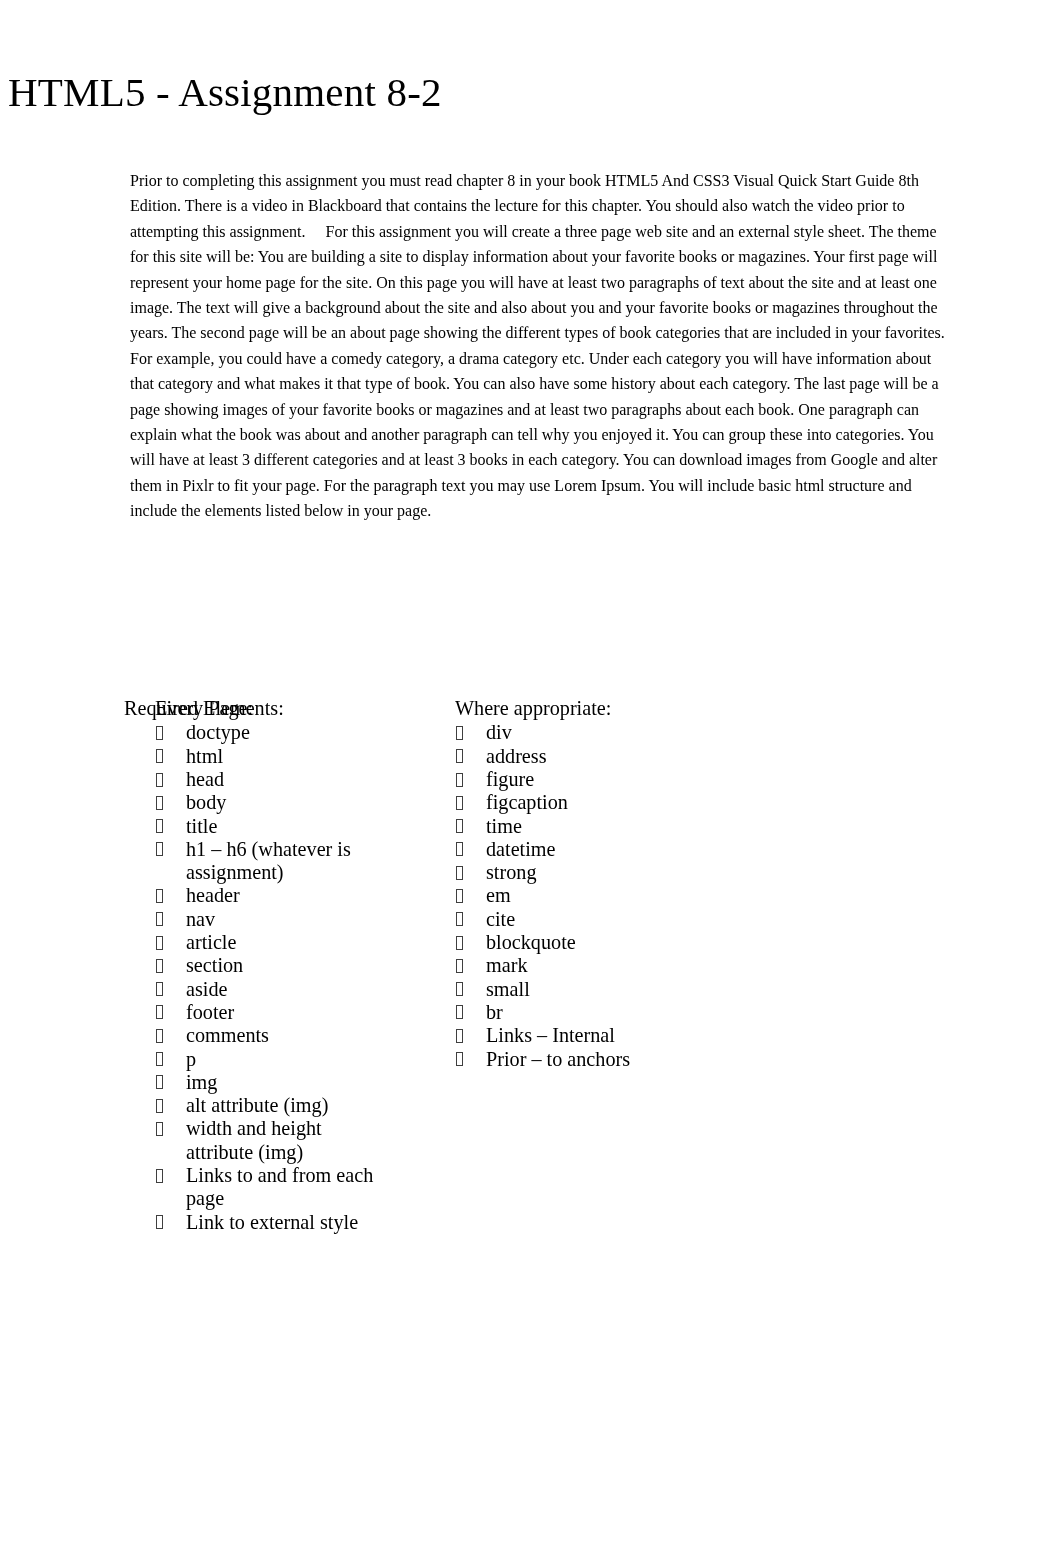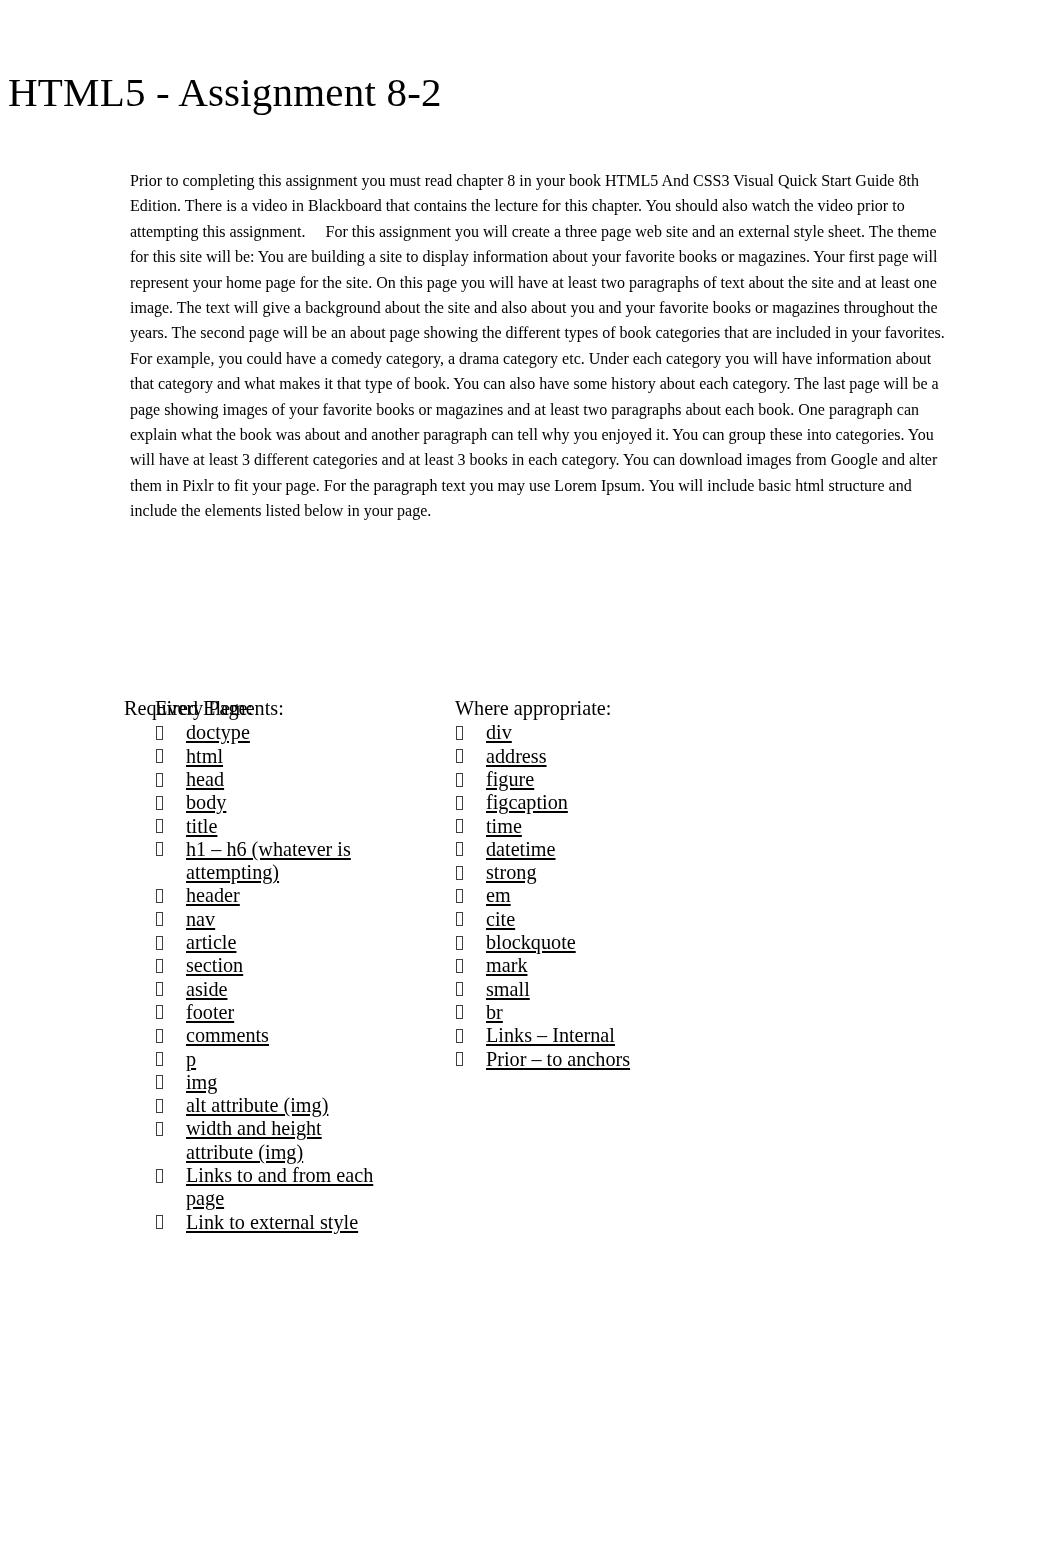--- a/index.html
+++ b/index.html
@@ -99,21 +99,21 @@
   .tofu {
     position: absolute;
     left: 1px;
     top: 4.5px;
     display: inline-block;
     width: 7px;
     height: 14px;
     border: 1px solid #3f3f3f;
     box-sizing: border-box;
   }
-  .li-text { display: inline; text-decoration: underline; }
+  .li-text { display: inline; }
 </style>
 </head>
 <body>
 
 <div class="page">
 
   <h1 class="doc-title">HTML5 - Assignment 8-2</h1>
 
   <p class="body-paragraph">Prior to completing this assignment you must read chapter 8 in your book HTML5 And CSS3 Visual Quick Start Guide 8th Edition. There is a video in Blackboard that contains the lecture for this chapter. You should also watch the video prior to attempting this assignment.     For this assignment you will create a three page web site and an external style sheet. The theme for this site will be: You are building a site to display information about your favorite books or magazines. Your first page will represent your home page for the site. On this page you will have at least two paragraphs of text about the site and at least one image. The text will give a background about the site and also about you and your favorite books or magazines throughout the years. The second page will be an about page showing the different types of book categories that are included in your favorites. For example, you could have a comedy category, a drama category etc. Under each category you will have information about that category and what makes it that type of book. You can also have some history about each category. The last page will be a page showing images of your favorite books or magazines and at least two paragraphs about each book. One paragraph can explain what the book was about and another paragraph can tell why you enjoyed it. You can group these into categories. You will have at least 3 different categories and at least 3 books in each category. You can download images from Google and alter them in Pixlr to fit your page. For the paragraph text you may use Lorem Ipsum. You will include basic html structure and include the elements listed below in your page.</p>
 
@@ -122,21 +122,21 @@
   <div class="lists-wrap">
 
     <div class="list-col left">
       <div class="col-heading">Every Page:</div>
       <ul class="bullet-list">
           <li><span class="tofu"></span><span class="li-text">doctype</span></li>
           <li><span class="tofu"></span><span class="li-text">html</span></li>
           <li><span class="tofu"></span><span class="li-text">head</span></li>
           <li><span class="tofu"></span><span class="li-text">body</span></li>
           <li><span class="tofu"></span><span class="li-text">title</span></li>
-          <li><span class="tofu"></span><span class="li-text">h1 – h6 (whatever is attempting)</span></li>
+          <li><span class="tofu"></span><span class="li-text">h1 – h6 (whatever is assignment)</span></li>
           <li><span class="tofu"></span><span class="li-text">header</span></li>
           <li><span class="tofu"></span><span class="li-text">nav</span></li>
           <li><span class="tofu"></span><span class="li-text">article</span></li>
           <li><span class="tofu"></span><span class="li-text">section</span></li>
           <li><span class="tofu"></span><span class="li-text">aside</span></li>
           <li><span class="tofu"></span><span class="li-text">footer</span></li>
           <li><span class="tofu"></span><span class="li-text">comments</span></li>
           <li><span class="tofu"></span><span class="li-text">p</span></li>
           <li><span class="tofu"></span><span class="li-text">img</span></li>
           <li><span class="tofu"></span><span class="li-text">alt attribute (img)</span></li>

